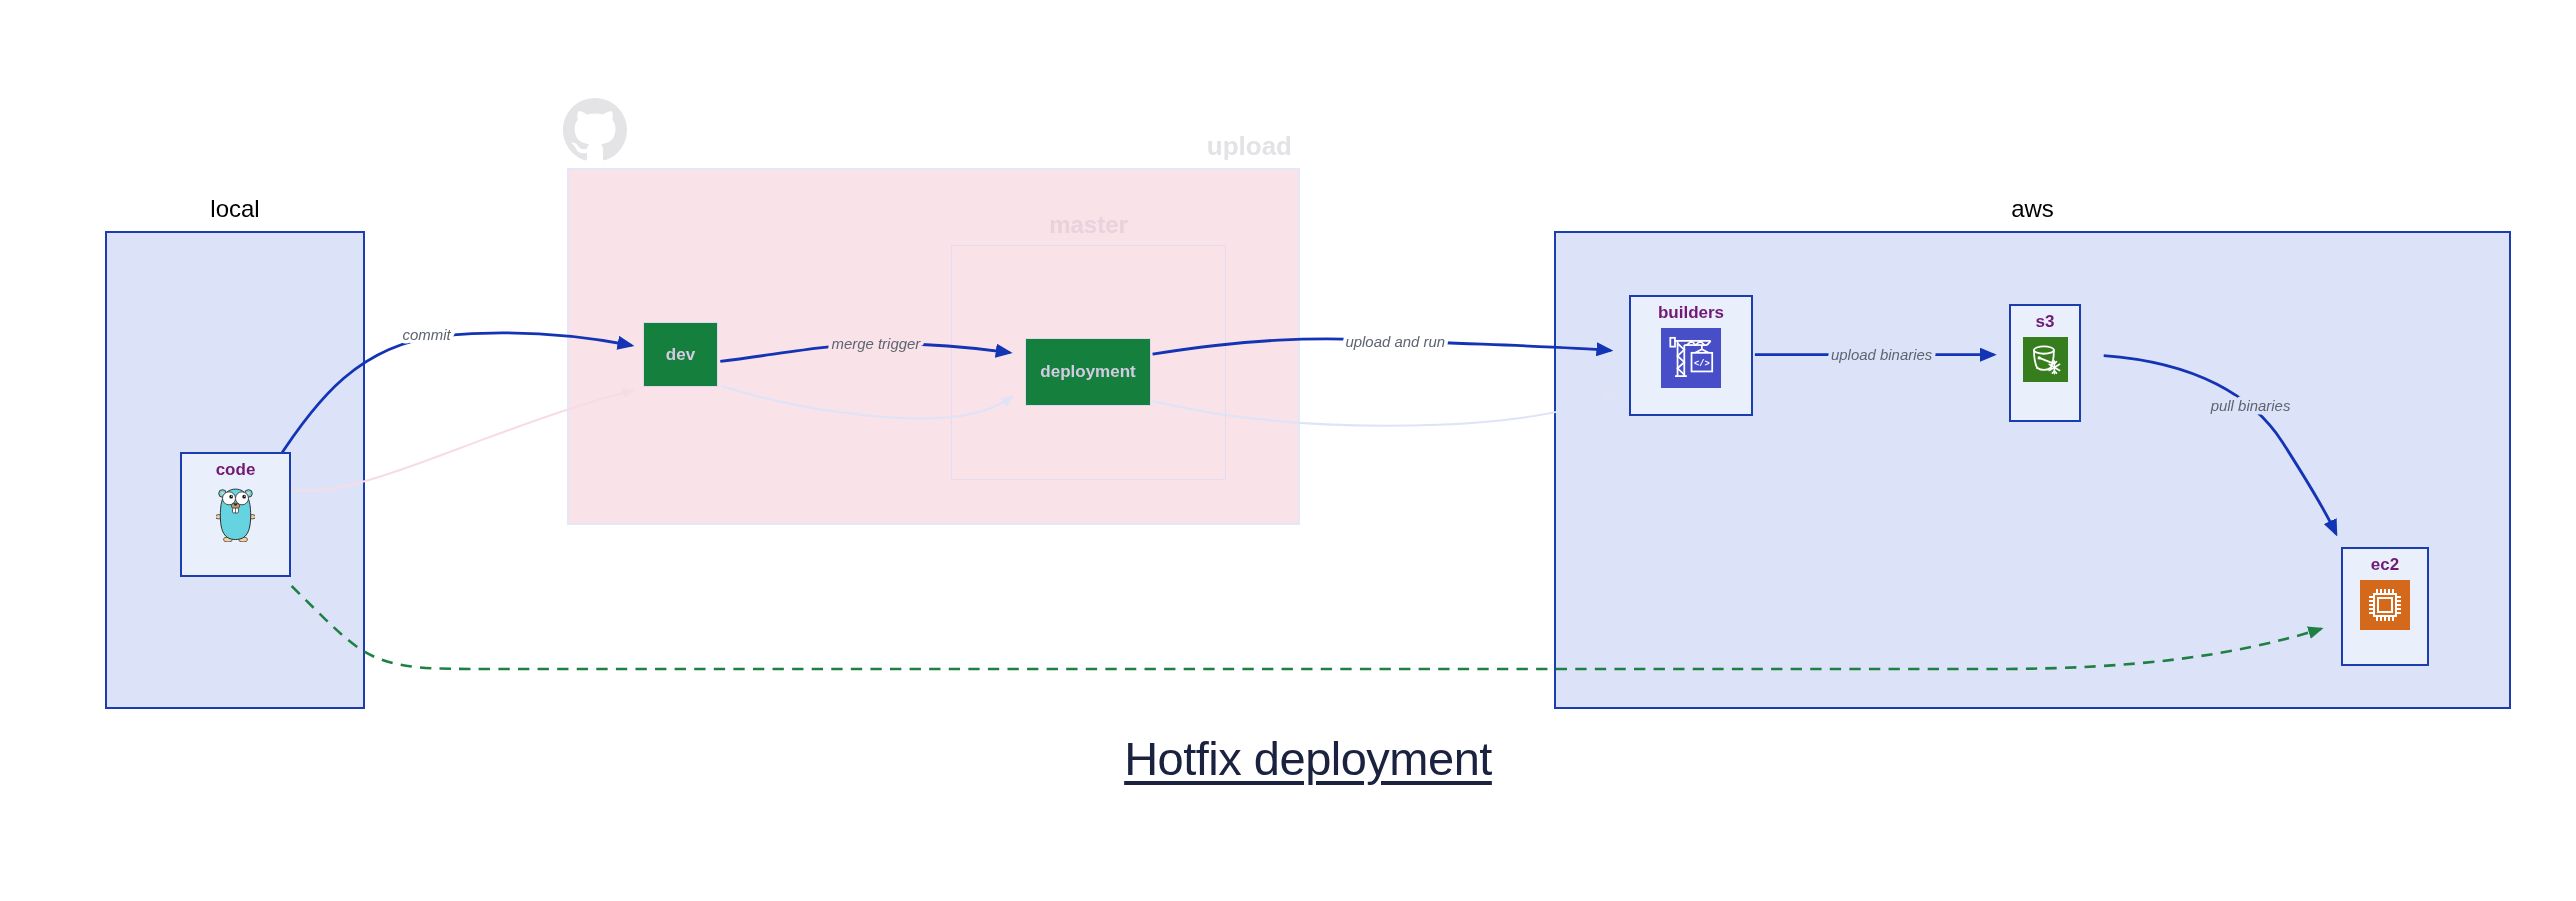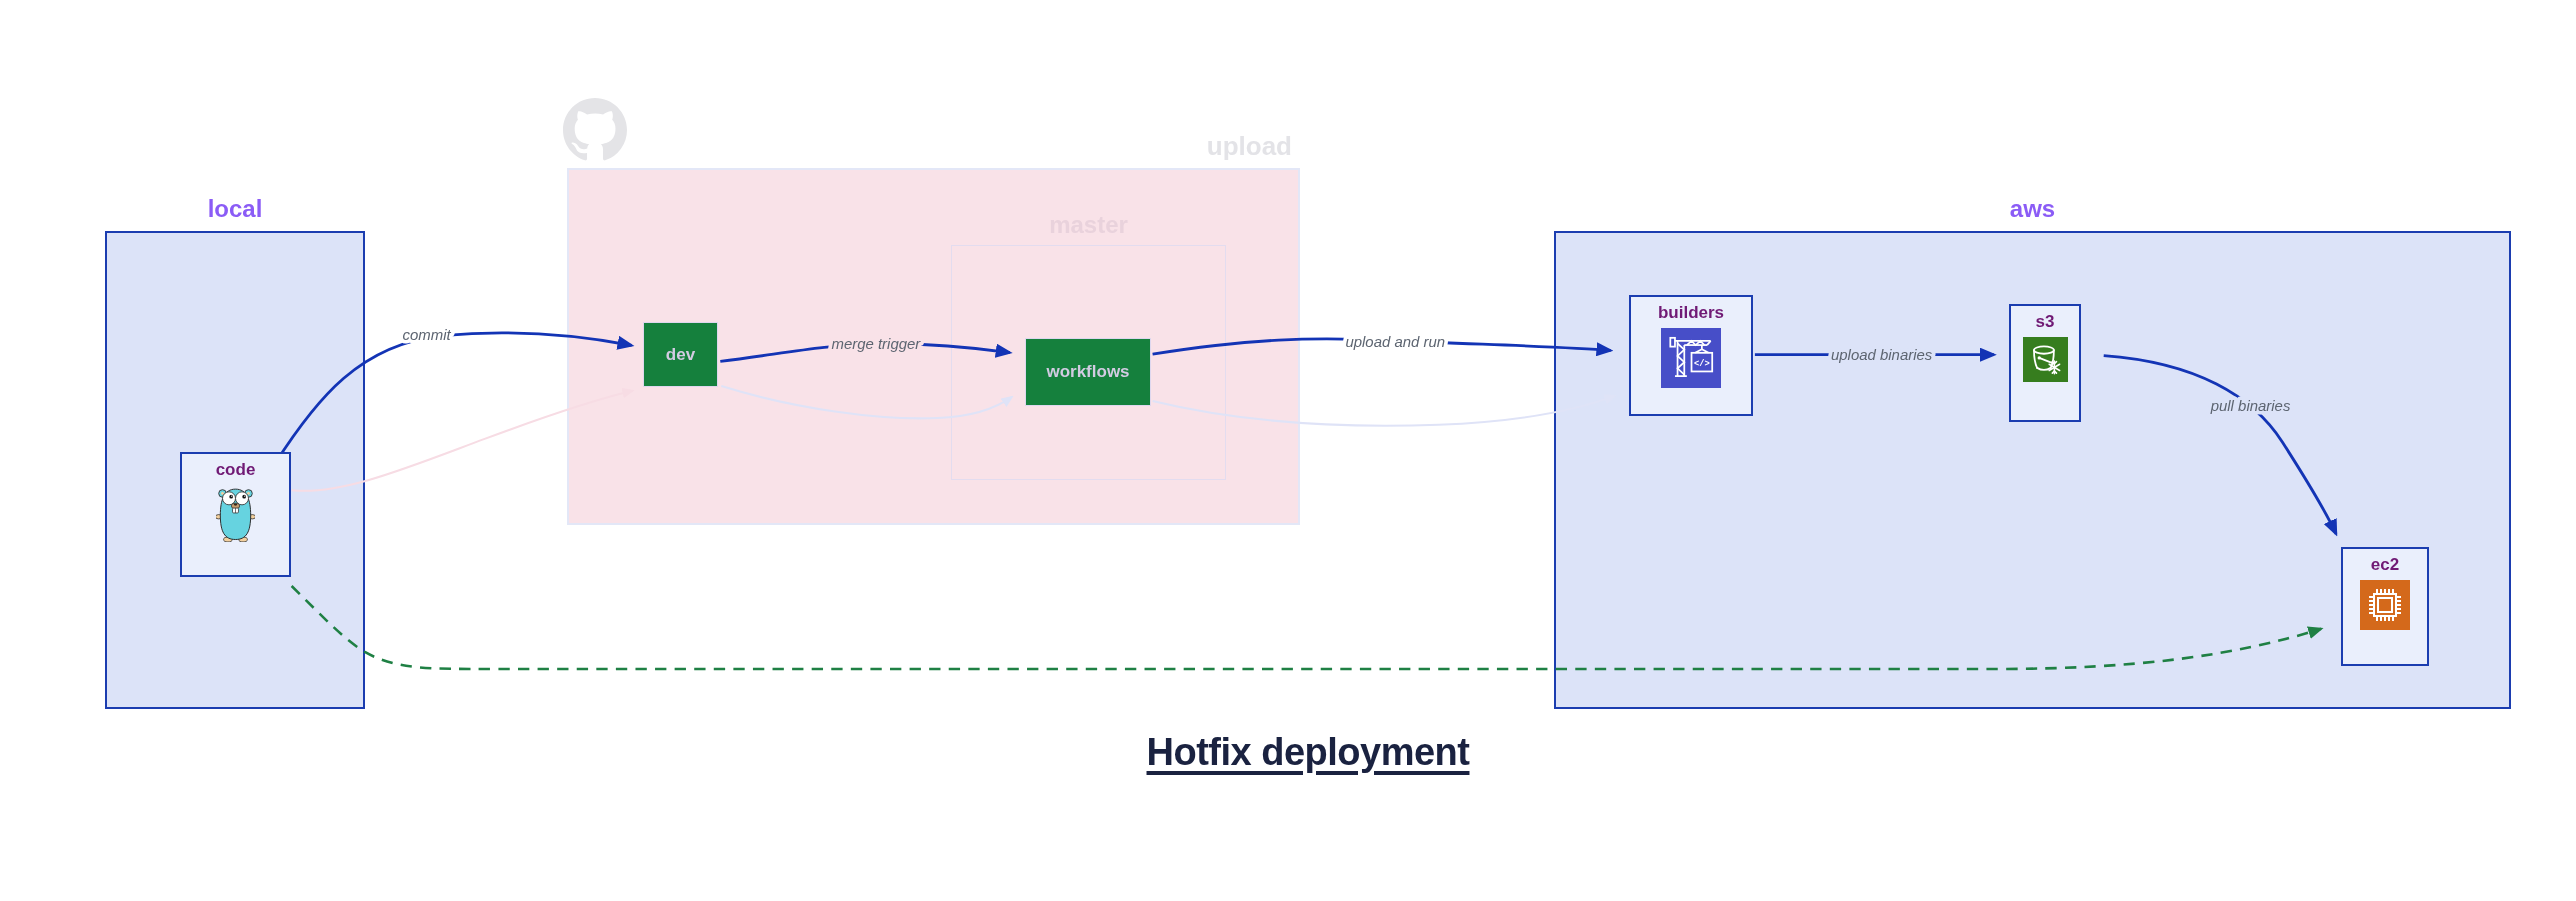--- a/index.html
+++ b/index.html
@@ -5,42 +5,42 @@
   html,body { margin:0; padding:0; background:#ffffff; }
   #canvas {
     position:relative; width:2604px; height:902px; overflow:hidden;
     font-family:"Liberation Sans", sans-serif; background:#ffffff;
   }
   .ctr { position:absolute; box-sizing:border-box; }
   .ctr.local, .ctr.aws { background:#dce3f8; border:2.1px solid #1b3db0; }
   .ctr.github { background:#f9e2e8; border:2.1px solid #e3e7f7; }
   .ctr.master { background:transparent; border:1.5px solid #e3dcef; }
   .ctr-label {
-    position:absolute; text-align:center; font-size:24px; font-weight:700;
-    color:#8b5cf6; line-height:1;
+    position:absolute; text-align:center; font-size:24px; font-weight:400;
+    color:#000000; line-height:1;
   }
   .ctr-label.github-label { color:#e3e3e7; font-weight:600; font-size:26px; text-align:right; }
   .ctr-label.master-label { color:#e9d2dc; font-weight:600; }
   .edges { position:absolute; left:0; top:0; }
   .edge-label {
     font-family:"Liberation Sans", sans-serif; font-style:italic; font-size:29px;
     fill:#5d6571; text-anchor:middle; paint-order:stroke; stroke-linejoin:round;
   }
   .node {
     position:absolute; box-sizing:border-box; border:2.1px solid #1b3db0;
     background:#eaeffc; display:flex; flex-direction:column; align-items:center;
   }
   .node .node-label { font-weight:bold; font-size:17px; color:#701a75; margin-top:6.2px; line-height:1.15; }
   .node.faded { border:1.5px solid #ded7ee; background:#15803d; justify-content:center; }
   .node.faded .node-label { color:#d2cbe2; margin-top:0; }
   .node .icon-wrap { margin-top:5.2px; line-height:0; }
   .octocat { position:absolute; }
   .title-wrap { position:absolute; left:1048px; top:731px; width:520px; text-align:center; }
   .title-wrap span {
-    font-size:38px; font-weight:700; color:#1a2240; letter-spacing:-0.5px;
+    font-size:47px; font-weight:400; color:#1a2240; letter-spacing:-0.5px;
     text-decoration:underline; text-decoration-thickness:3.6px; text-underline-offset:6.2px;
   }
 </style>
 </head>
 <body>
 
 <div id="canvas">
 
   <div class="ctr local" style="left:105px; top:231px; width:260px; height:478px;"></div>
   <div class="ctr-label" style="left:105px; top:197px; width:260px;">local</div>
@@ -119,21 +119,21 @@
         <line x1="36" y1="42" x2="36" y2="51" stroke="#2a2a2a" stroke-width="1.2"></line>
       </svg>
     </div>
   </div>
 
   <div class="node faded" style="left:643px; top:322px; width:75px; height:65px;">
     <div class="node-label">dev</div>
   </div>
 
   <div class="node faded" style="left:1025px; top:338px; width:126px; height:68px;">
-    <div class="node-label">workflows</div>
+    <div class="node-label">deployment</div>
   </div>
 
   <div class="node" style="left:1629px; top:295px; width:124px; height:121px;">
     <div class="node-label">builders</div>
     <div class="icon-wrap">
       <svg width="60" height="60" viewBox="0 0 116 116">
         <rect x="0" y="0" width="116" height="116" fill="#474ec8"></rect>
         <g stroke="#ffffff" stroke-width="3.4" fill="none">
           <rect x="18" y="19" width="9" height="17"></rect>
           <line x1="32" y1="25" x2="32" y2="93"></line>

